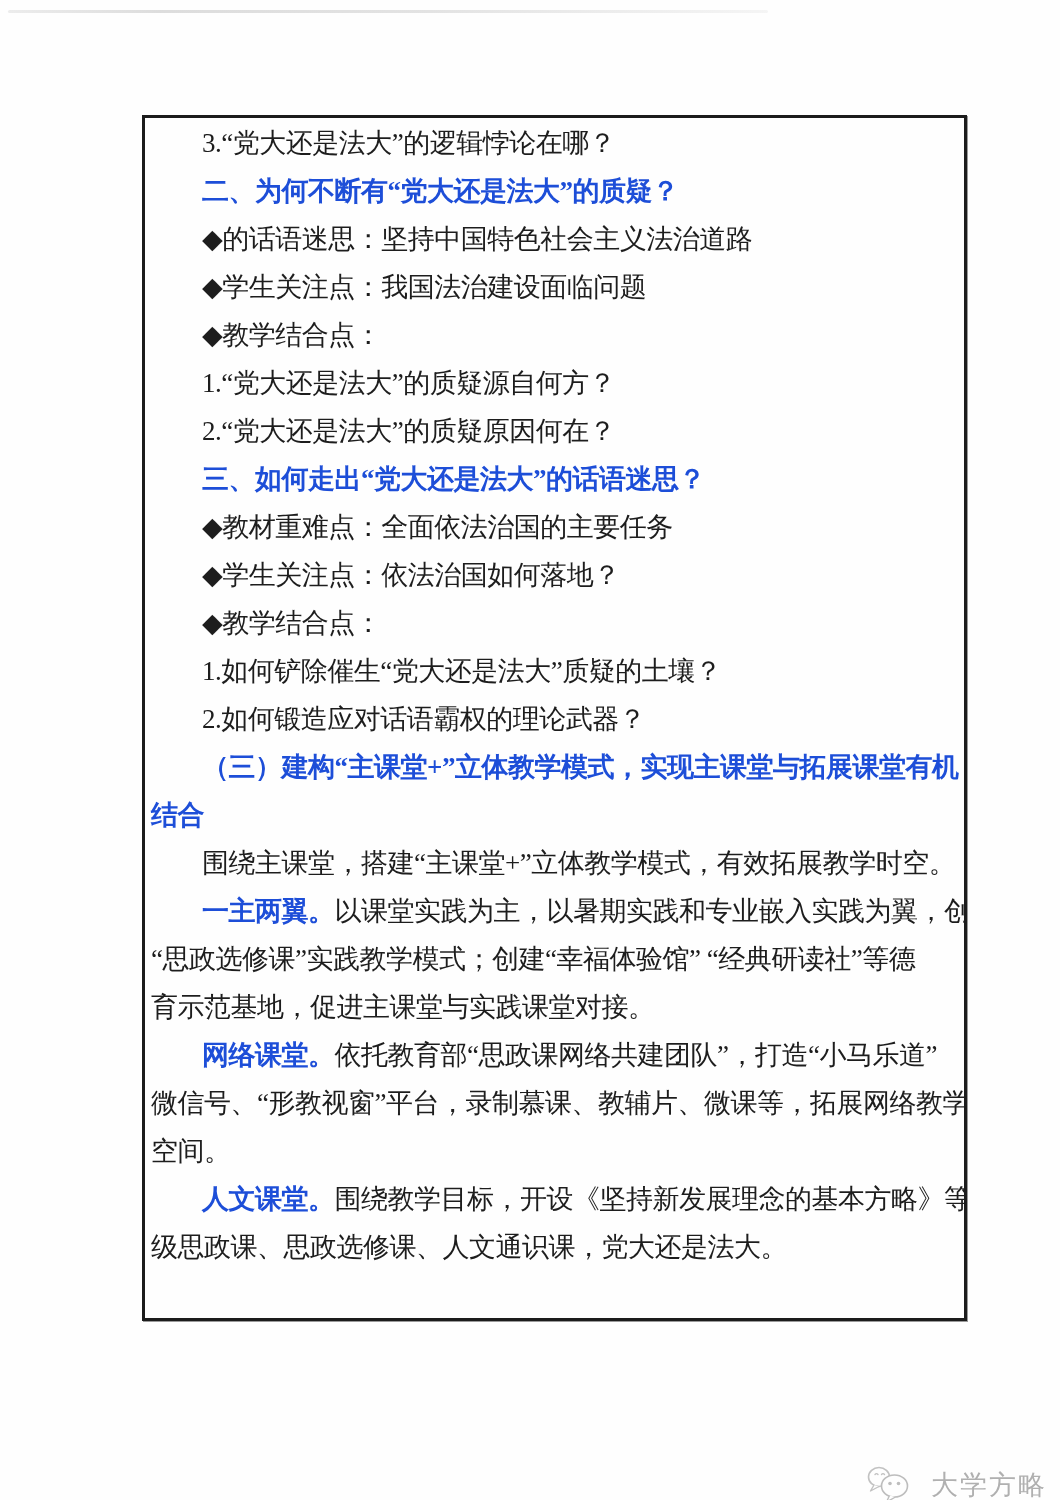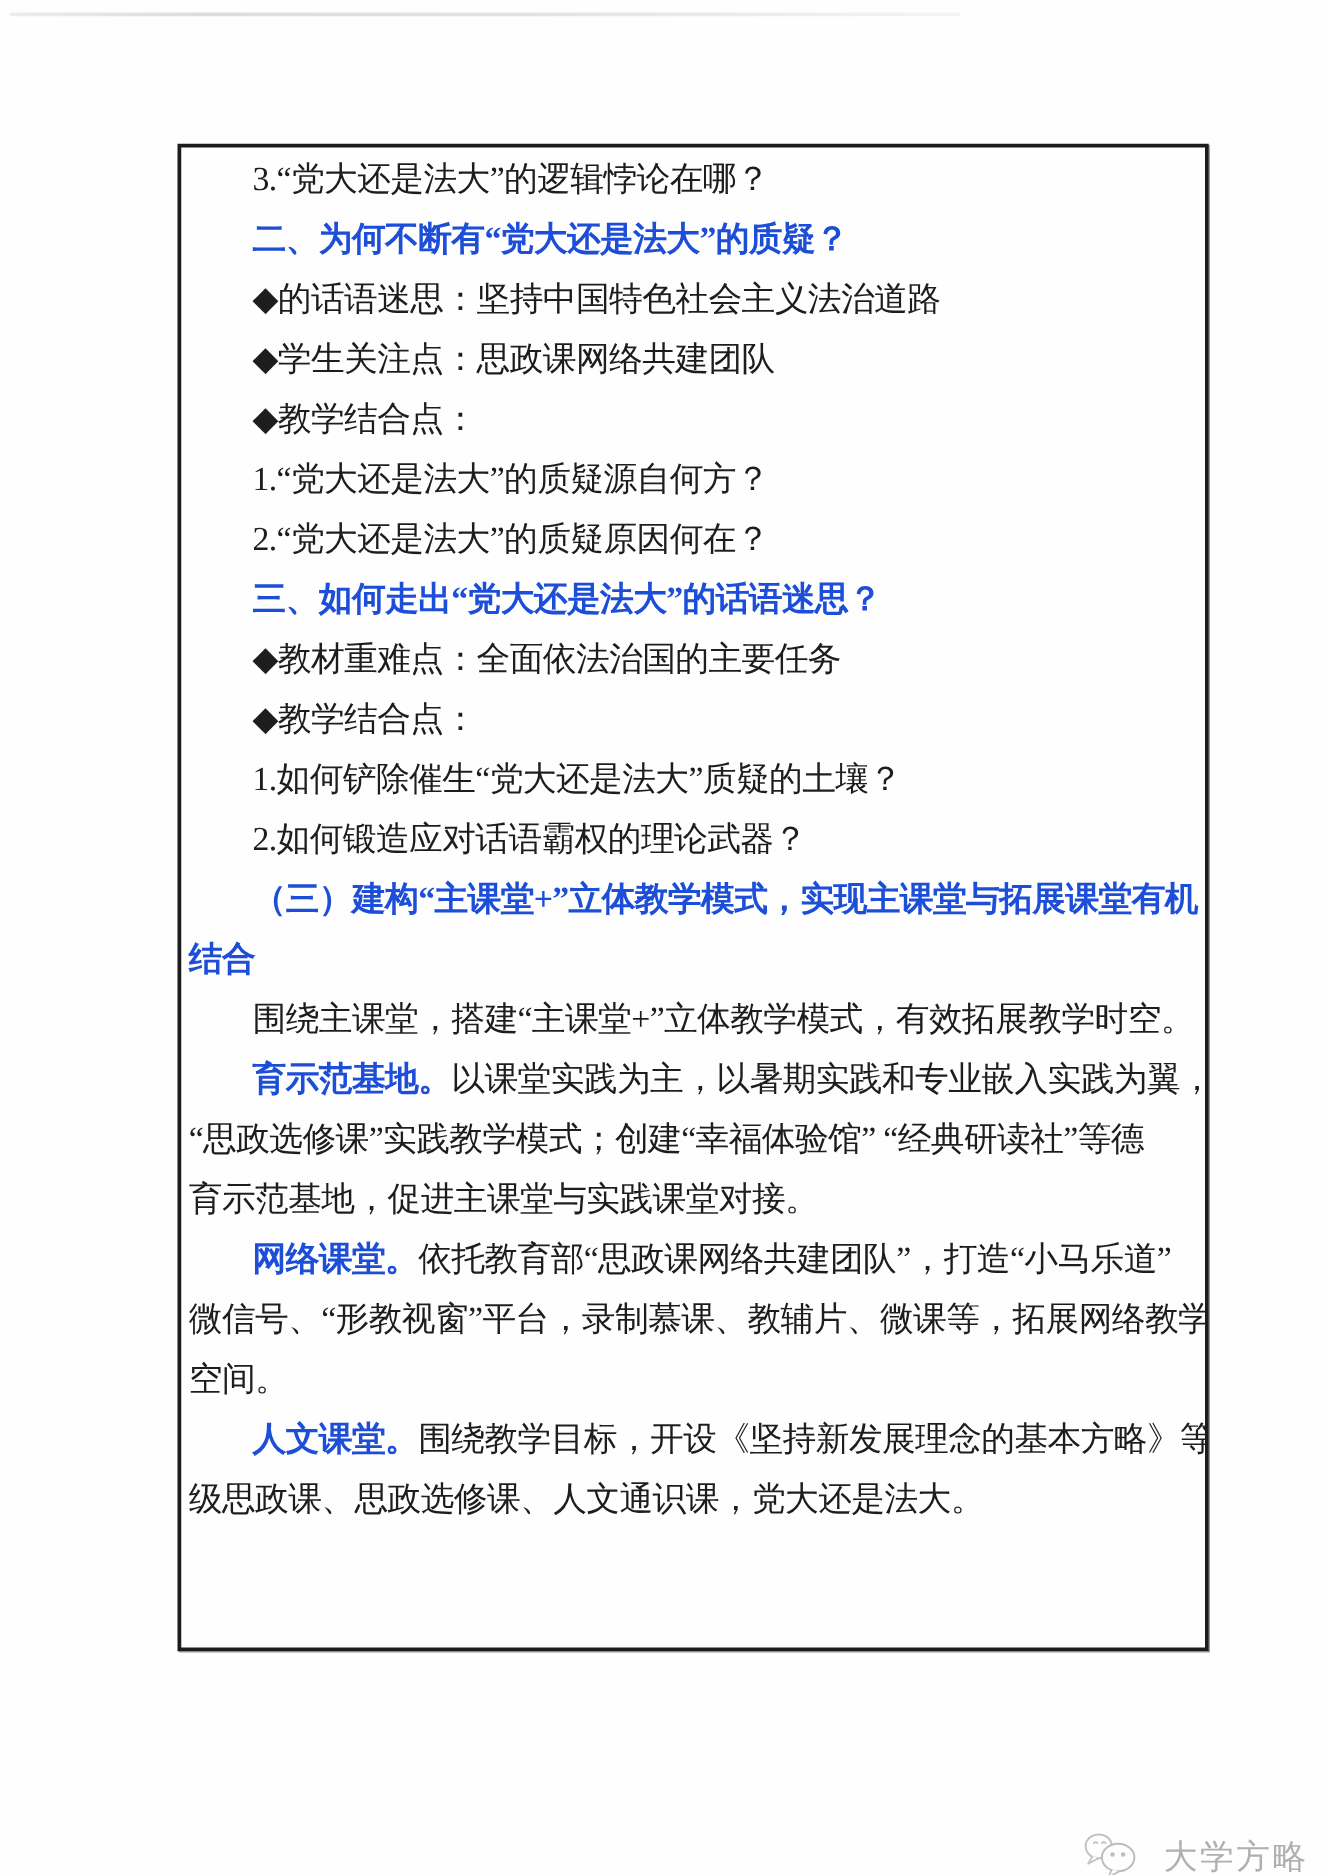--- a/index.html
+++ b/index.html
@@ -80,33 +80,34 @@
 
 <div class="page">
 
   <div class="scan-artifact"></div>
 
   <div class="doc-box">
     <div class="doc-text">
         <div class="doc-line indent"><span class="seg">3.“党大还是法大”的逻辑悖论在哪？</span></div>
         <div class="doc-line indent"><span class="seg bold">二、为何不断有“党大还是法大”的质疑？</span></div>
         <div class="doc-line indent"><span class="seg">◆的话语迷思：坚持中国特色社会主义法治道路</span></div>
-        <div class="doc-line indent"><span class="seg">◆学生关注点：思政课网络共建团队</span></div>
+        <div class="doc-line indent"><span class="seg">◆学生关注点：我国法治建设面临问题</span></div>
         <div class="doc-line indent"><span class="seg">◆教学结合点：</span></div>
         <div class="doc-line indent"><span class="seg">1.“党大还是法大”的质疑源自何方？</span></div>
         <div class="doc-line indent"><span class="seg">2.“党大还是法大”的质疑原因何在？</span></div>
         <div class="doc-line indent"><span class="seg bold">三、如何走出“党大还是法大”的话语迷思？</span></div>
         <div class="doc-line indent"><span class="seg">◆教材重难点：全面依法治国的主要任务</span></div>
+        <div class="doc-line indent"><span class="seg">◆学生关注点：依法治国如何落地？</span></div>
         <div class="doc-line indent"><span class="seg">◆教学结合点：</span></div>
         <div class="doc-line indent"><span class="seg">1.如何铲除催生“党大还是法大”质疑的土壤？</span></div>
         <div class="doc-line indent"><span class="seg">2.如何锻造应对话语霸权的理论武器？</span></div>
         <div class="doc-line indent"><span class="seg bold">（三）建构“主课堂+”立体教学模式，实现主课堂与拓展课堂有机</span></div>
         <div class="doc-line"><span class="seg bold">结合</span></div>
         <div class="doc-line indent"><span class="seg">围绕主课堂，搭建“主课堂+”立体教学模式，有效拓展教学时空。</span></div>
-        <div class="doc-line indent"><span class="seg bold">育示范基地。</span><span class="seg">以课堂实践为主，以暑期实践和专业嵌入实践为翼，创设</span></div>
+        <div class="doc-line indent"><span class="seg bold">一主两翼。</span><span class="seg">以课堂实践为主，以暑期实践和专业嵌入实践为翼，创设</span></div>
         <div class="doc-line"><span class="seg">“思政选修课”实践教学模式；创建“幸福体验馆”  “经典研读社”等德</span></div>
         <div class="doc-line"><span class="seg">育示范基地，促进主课堂与实践课堂对接。</span></div>
         <div class="doc-line indent"><span class="seg bold">网络课堂。</span><span class="seg">依托教育部“思政课网络共建团队”，打造“小马乐道”</span></div>
         <div class="doc-line"><span class="seg">微信号、“形教视窗”平台，录制慕课、教辅片、微课等，拓展网络教学</span></div>
         <div class="doc-line"><span class="seg">空间。</span></div>
         <div class="doc-line indent"><span class="seg bold">人文课堂。</span><span class="seg">围绕教学目标，开设《坚持新发展理念的基本方略》等市</span></div>
         <div class="doc-line"><span class="seg">级思政课、思政选修课、人文通识课，党大还是法大。</span></div>
       </div>
   </div>
 

